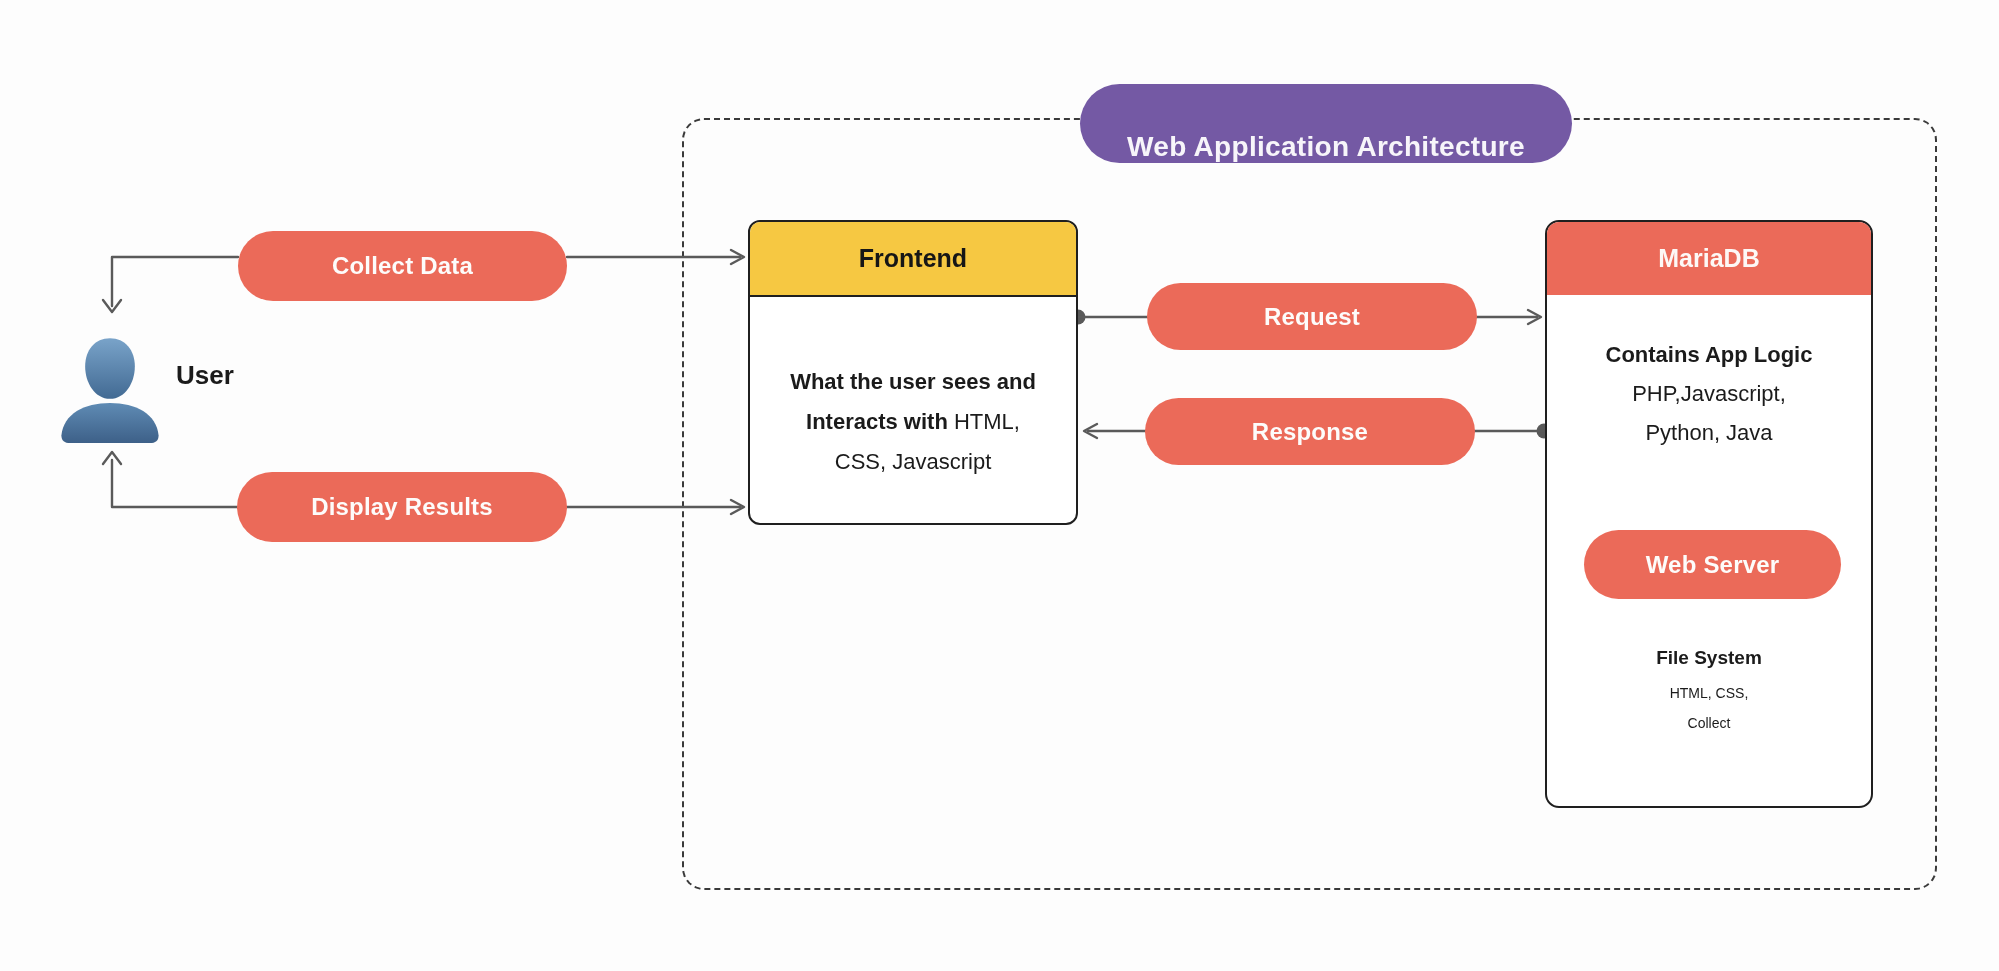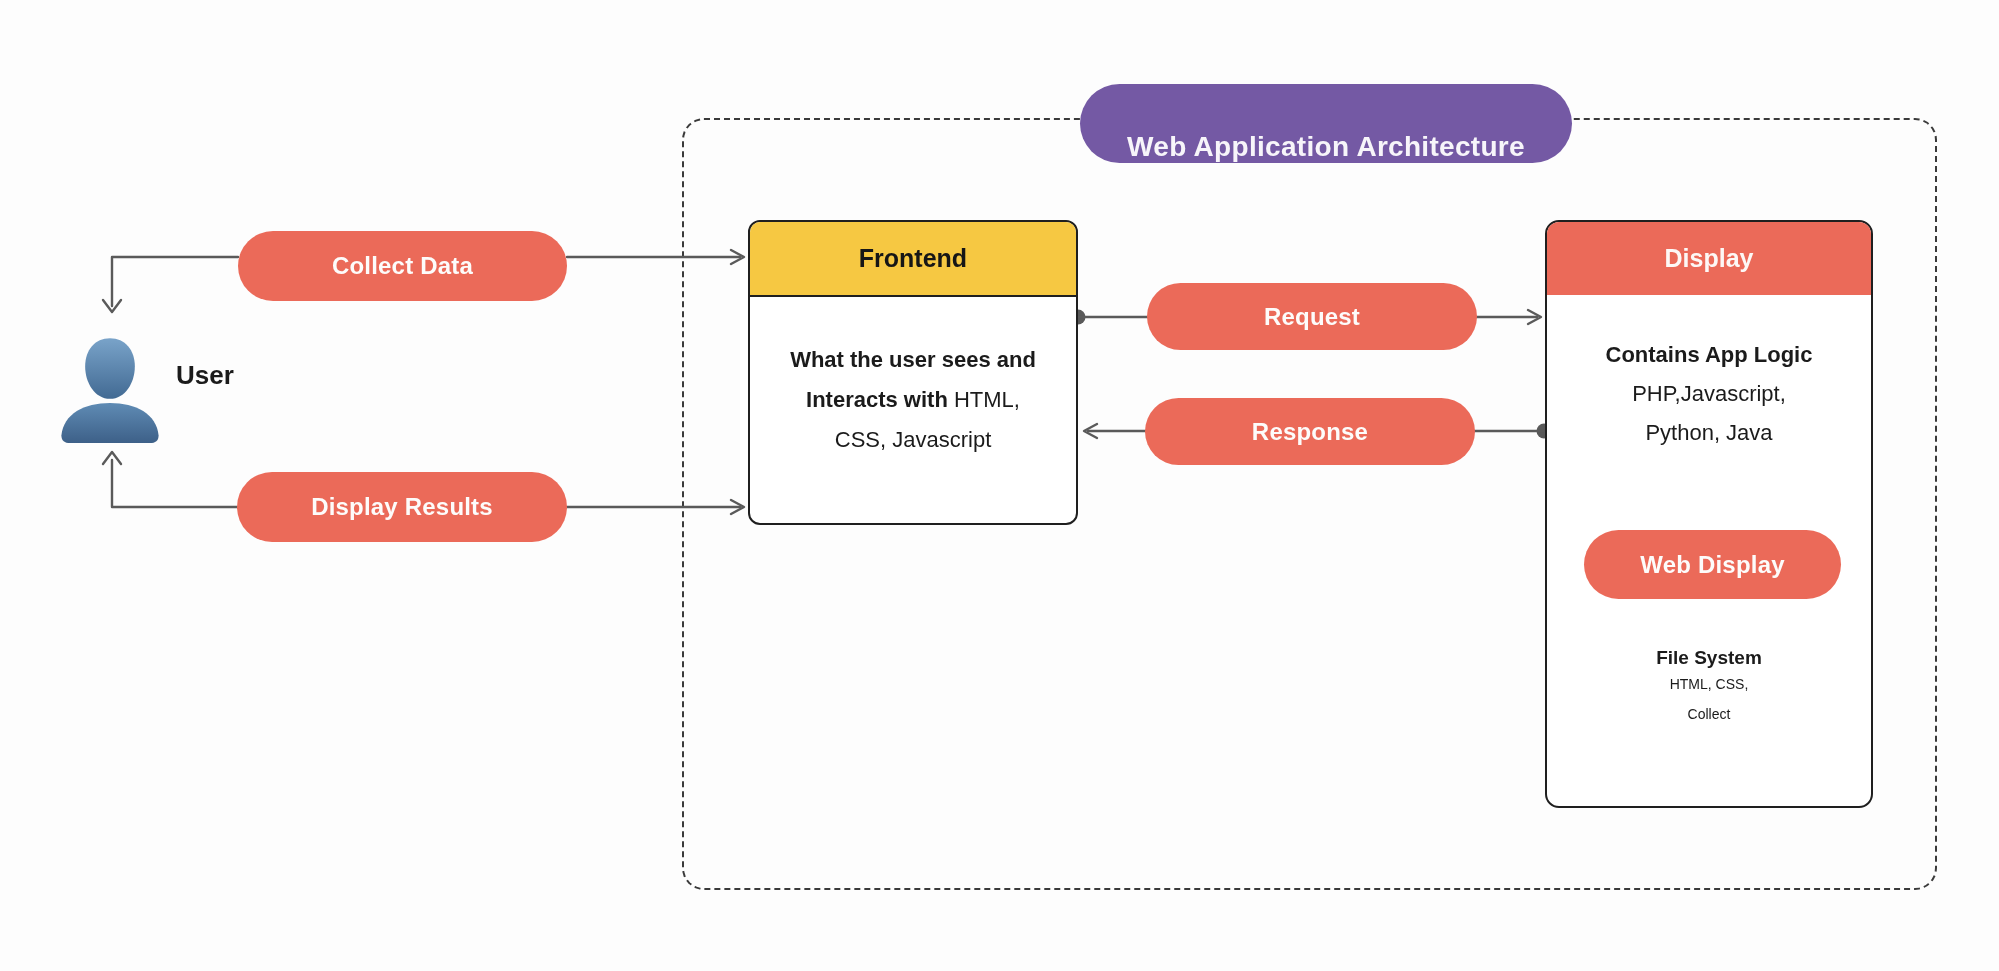--- a/index.html
+++ b/index.html
@@ -83,21 +83,21 @@
     overflow:hidden;
   }
   .frontend-header{
     height:75px;
     background:var(--yellow);
     border-bottom:2px solid var(--border);
     display:flex;align-items:center;justify-content:center;
     font-size:25px;font-weight:bold;color:#161616;
   }
   .frontend-body{
-    padding-top:43px;
+    padding-top:65px;
     text-align:center;
     font-size:22px;
     line-height:40px;
   }
   .frontend-body .b{font-weight:bold;}
 
   
   .backend{
     position:absolute;
     left:1545px; top:220px;
@@ -133,20 +133,21 @@
     width:100%;
     display:flex;
   }
   .backend-col{
     flex:1;
     text-align:center;
   }
   .backend-col .col-label{
     font-size:19px;
     font-weight:bold;
+    margin-bottom:9px;
   }
   .backend-col .col-line{
     font-size:14px;
     line-height:30px;
   }
   .connectors{
     position:absolute;
     left:0;top:0;
     width:1999px;height:971px;
     pointer-events:none;
@@ -230,29 +231,29 @@
     </div>
     <div class="frontend-body">
       <div><span class="b">What the user sees and</span></div>
       <div><span class="b">Interacts with</span><span> HTML,</span></div>
       <div><span>CSS, Javascript</span></div>
     </div>
   </div>
 
   <div class="backend">
     <div class="backend-header">
-      <span>Display</span>
+      <span>MariaDB</span>
     </div>
     <div class="app-logic">
       <div class="b">Contains App Logic</div>
       <div>PHP,Javascript,</div>
       <div>Python, Java</div>
     </div>
     <div class="pill web-server">
-      <span>Web Display</span>
+      <span>Web Server</span>
     </div>
     <div class="backend-cols">
       <div class="backend-col">
         <div class="col-label">File System</div>
         <div class="col-line">HTML, CSS,</div>
         <div class="col-line">Collect</div>
       </div>
     </div>
   </div>
 

